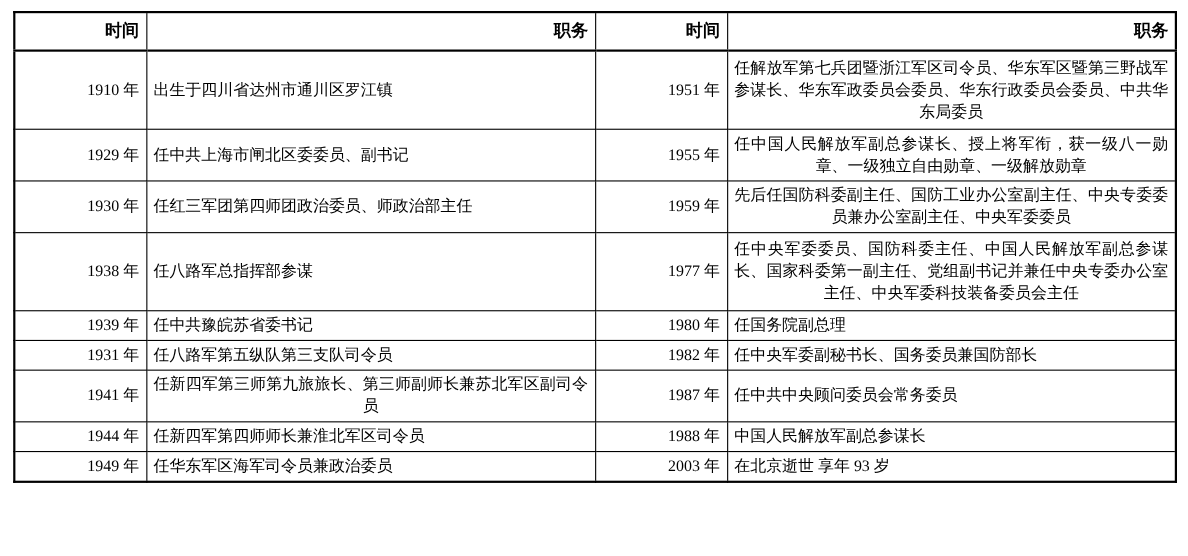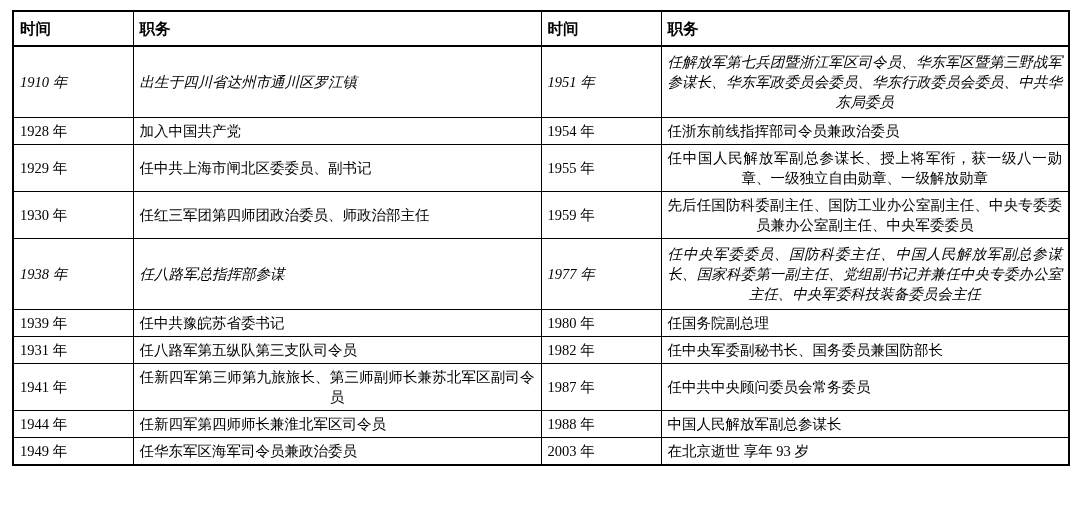--- a/index.html
+++ b/index.html
@@ -26,21 +26,21 @@
     border: 2px solid #000;
   }
   table.resume col.c-date { width: 120px; }
   table.resume col.c-post { width: 408px; }
   table.resume th, table.resume td {
     border: 1px solid #000;
     padding: 3px 6px;
     font-size: 14.5px;
     line-height: 1.38;
     vertical-align: middle;
-    text-align: left;
+    text-align: right;
     word-break: break-all;
   }
   table.resume thead th {
     font-weight: bold;
     font-size: 15.5px;
     padding: 6px 6px;
     border-bottom: 2px solid #000;
   }
   table.resume td.date {
     white-space: nowrap;
@@ -49,21 +49,20 @@
   table.resume td.post {
     text-align: left;
   }
   table.resume td.post.justify {
     text-align: justify;
     text-align-last: center;
   }
   table.resume tr.tall td {
     padding-top: 5px;
     padding-bottom: 5px;
-    font-style: italic;
   }
 </style>
 </head>
 <body>
 
 <div class="sheet">
   <table class="resume">
     <colgroup>
       <col class="c-date">
       <col class="c-post">
@@ -77,26 +76,20 @@
         <th>时间</th>
         <th>职务</th>
       </tr>
     </thead>
     <tbody>
       <tr class="tall">
         <td class="date">1910 年</td>
         <td class="post">出生于四川省达州市通川区罗江镇</td>
         <td class="date">1951 年</td>
         <td class="post justify">任解放军第七兵团暨浙江军区司令员、华东军区暨第三野战军参谋长、华东军政委员会委员、华东行政委员会委员、中共华东局委员</td>
-      </tr>
-      <tr>
-        <td class="date">1928 年</td>
-        <td class="post">加入中国共产党</td>
-        <td class="date">1954 年</td>
-        <td class="post">任浙东前线指挥部司令员兼政治委员</td>
       </tr>
       <tr>
         <td class="date">1929 年</td>
         <td class="post">任中共上海市闸北区委委员、副书记</td>
         <td class="date">1955 年</td>
         <td class="post justify">任中国人民解放军副总参谋长、授上将军衔，获一级八一勋章、一级独立自由勋章、一级解放勋章</td>
       </tr>
       <tr>
         <td class="date">1930 年</td>
         <td class="post">任红三军团第四师团政治委员、师政治部主任</td>

